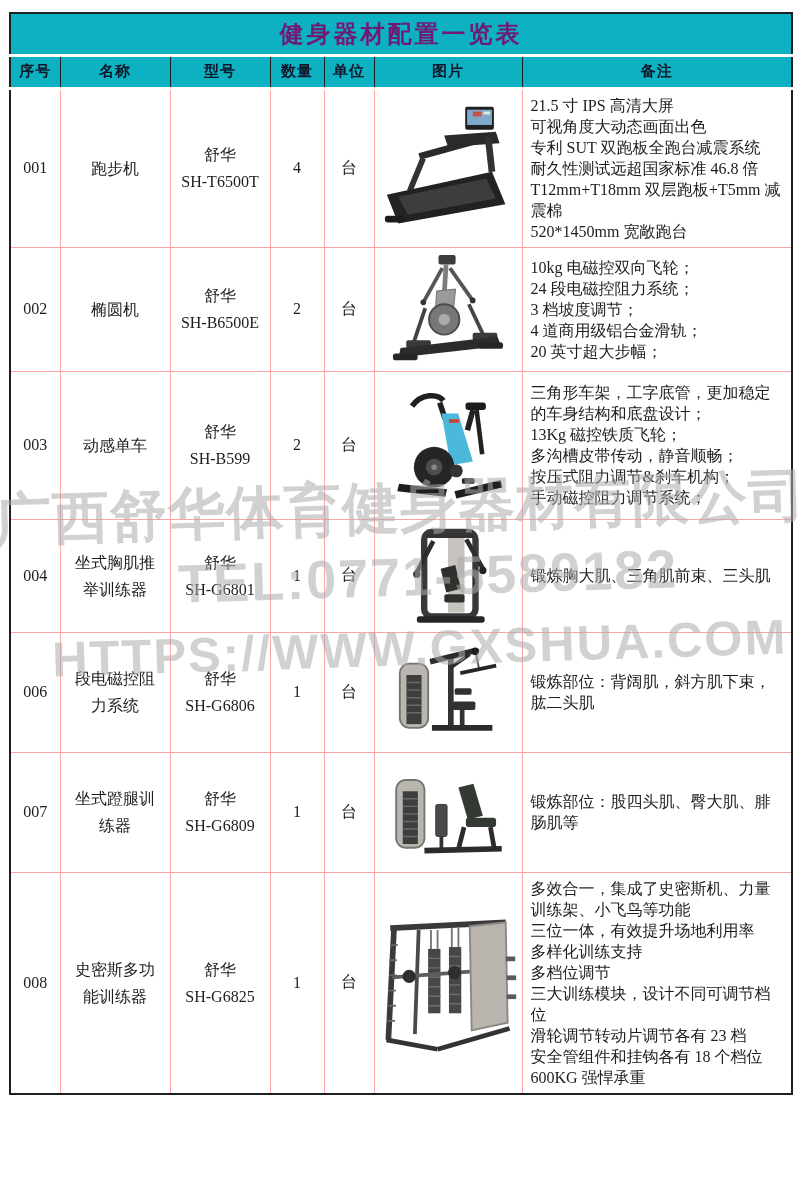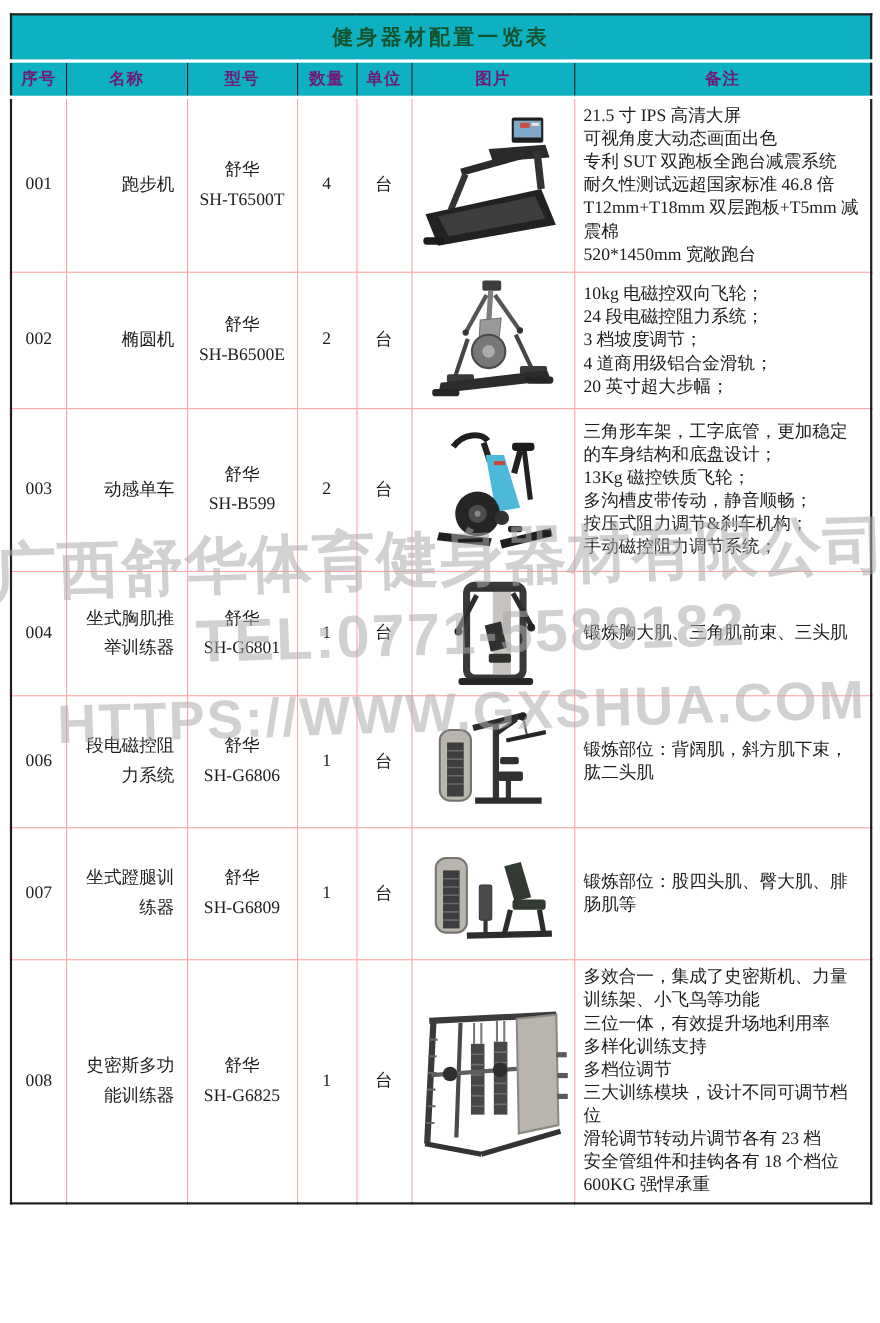--- a/index.html
+++ b/index.html
@@ -1,38 +1,38 @@
 <!DOCTYPE html>
 <html style="--teal: #0db1c1;"><head>
 <meta charset="utf-8">
 <style>
   html,body{margin:0;padding:0;background:#ffffff;}
   .page{position:relative;width:800px;height:1203px;background:#fff;overflow:hidden;
         font-family:"Liberation Serif","DejaVu Serif",serif;color:#1d1d1d;}
   table.spec{position:absolute;left:9px;top:12px;width:782px;border-collapse:collapse;
         border:2px solid #1f1f1f;table-layout:fixed;}
   th,td{box-sizing:border-box;}
-  th.title-cell{height:42px;background:var(--teal);color:#14532d;text-align:center;
+  th.title-cell{height:42px;background:var(--teal);color:#701a75;text-align:center;
         font-family:"Liberation Sans","DejaVu Sans",sans-serif;font-weight:bold;
-        font-size:19px;letter-spacing:3px;border-bottom:3px solid #fff;}
-  tr.header-row th{height:33px;background:var(--teal);color:#701a75;text-align:center;
+        font-size:24px;letter-spacing:3px;border-bottom:3px solid #fff;}
+  tr.header-row th{height:33px;background:var(--teal);color:#0f172a;text-align:center;
         font-family:"Liberation Sans","DejaVu Sans",sans-serif;font-weight:bold;
         font-size:15px;letter-spacing:1px;border:1px solid #1f1f1f;
         border-top:none;border-bottom:3px solid #fff;}
   tbody td{border:1px solid #fca5a5;text-align:center;vertical-align:middle;
         font-size:16px;background:transparent;}
   tbody tr:nth-child(1){height:148px;}
   tbody tr:nth-child(2){height:124px;}
   tbody tr:nth-child(3){height:148px;}
   tbody tr:nth-child(4){height:113px;}
   tbody tr:nth-child(5){height:120px;}
   tbody tr:nth-child(6){height:120px;}
   tbody tr:nth-child(7){height:115px;}
   tbody tr:nth-child(8){height:205px;}
-  td.c-name{padding:0 11px;line-height:27px;text-align:right;}
+  td.c-name{padding:0 11px;line-height:27px;}
   td.c-model .m-line{line-height:27px;}
   td.c-img{padding:2px 0;}
   td.c-img svg{display:block;margin:0 auto;}
   td.c-remark{text-align:left;padding:5px 8px;line-height:21px;}
   td.c-remark .r-line{min-height:21px;}
   .watermark{position:absolute;left:0;top:0;width:800px;height:1203px;z-index:6;
         pointer-events:none;font-family:"Liberation Sans","DejaVu Sans",sans-serif;
         font-weight:bold;color:rgba(172,172,172,0.55);}
   .wm-line{position:absolute;white-space:nowrap;transform:rotate(-1.8deg);}
   .wm-company{left:-6px;top:470px;font-size:57px;letter-spacing:1px;}

